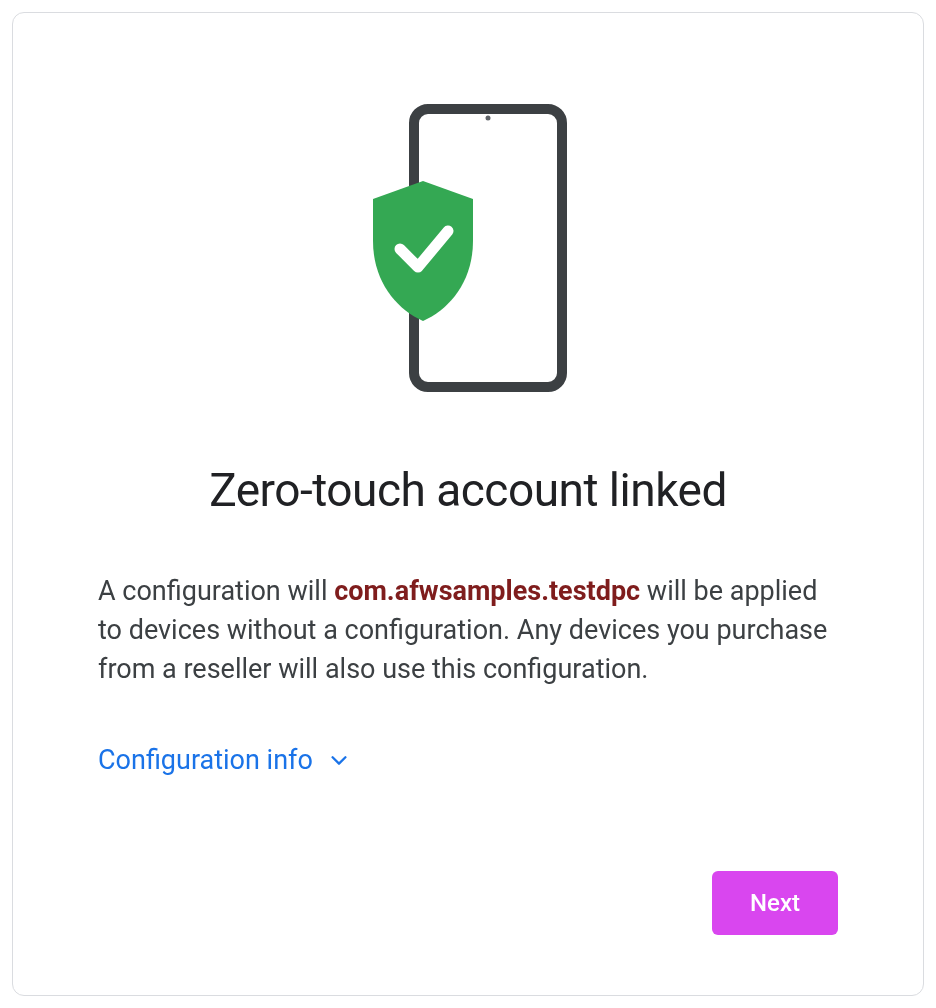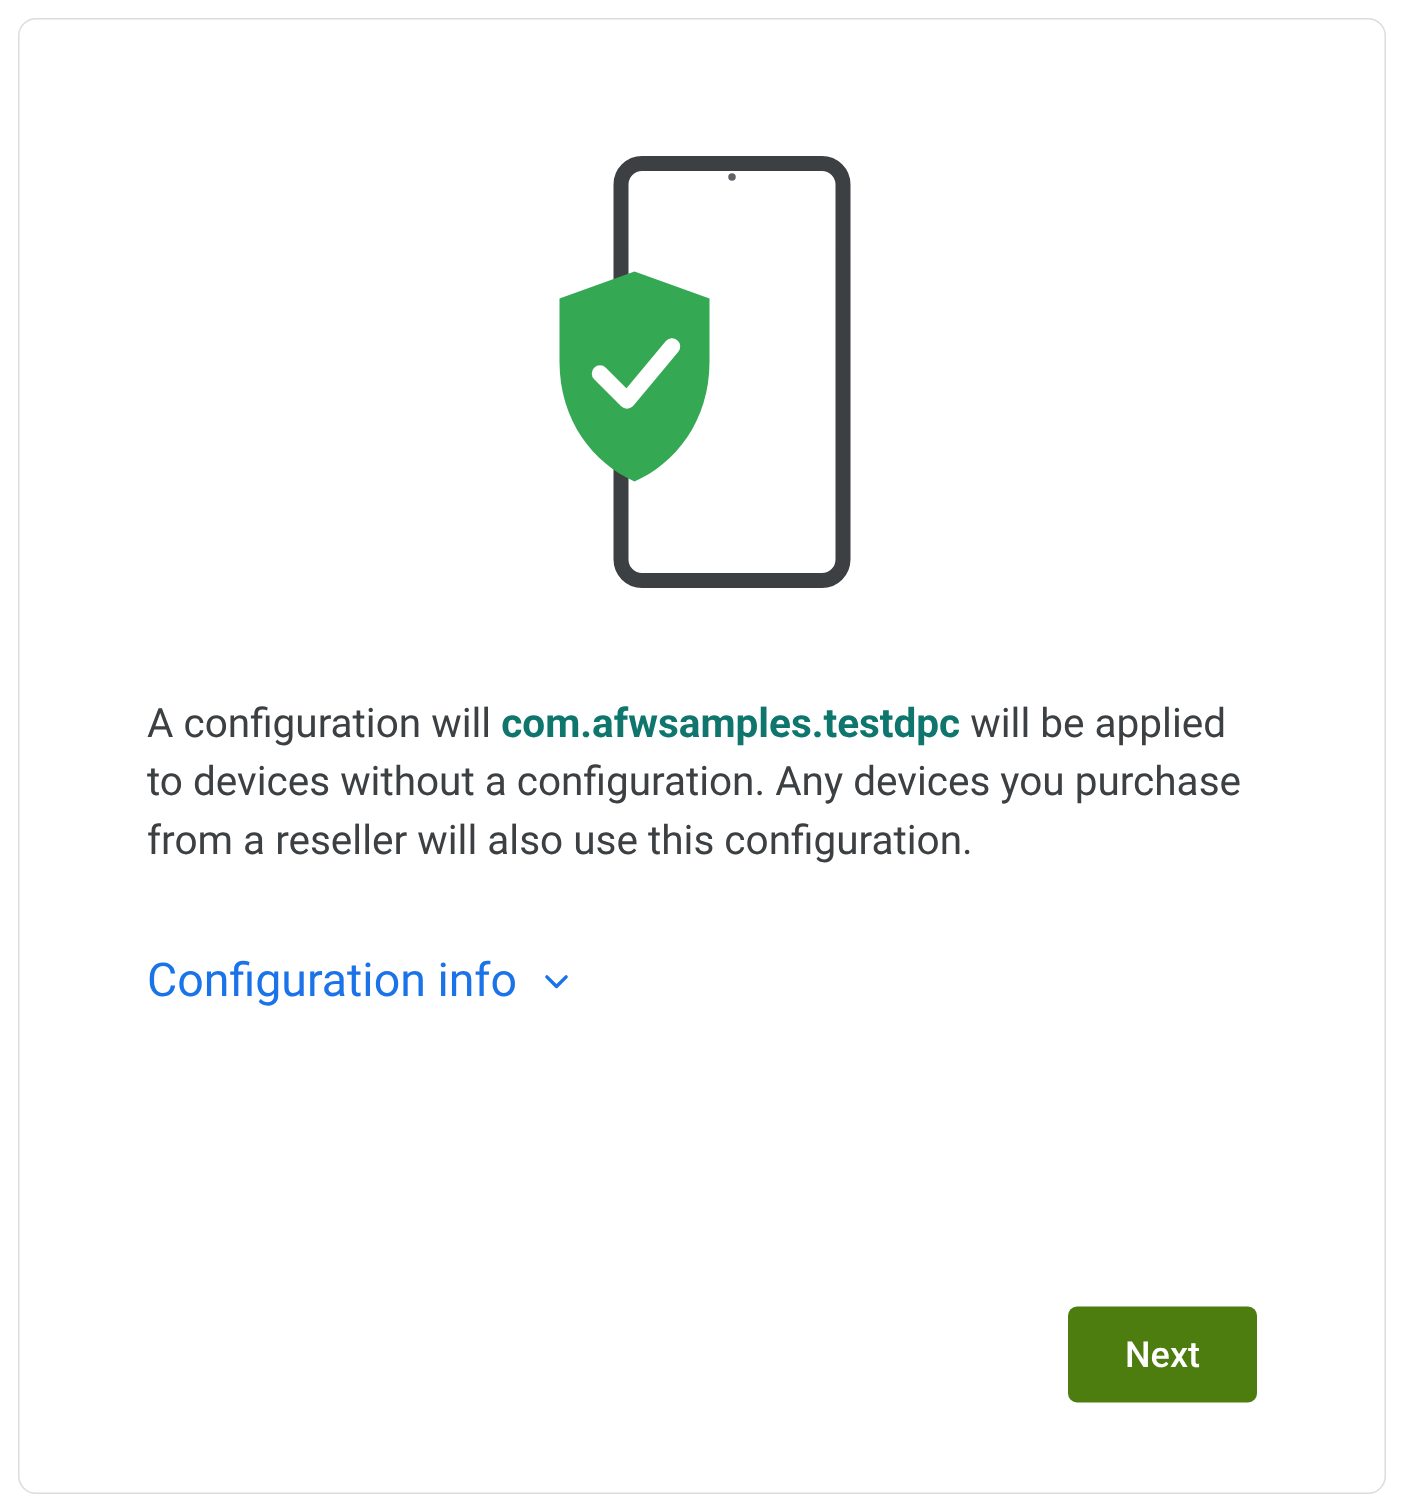--- a/index.html
+++ b/index.html
@@ -41,28 +41,28 @@
       letter-spacing: -0.5px;
     }
     .description {
       font-size: 27px;
       line-height: 1.45;
       color: #3c4043;
       margin-bottom: 55px;
     }
     .description .bold {
       font-weight: 700;
-      color: #0f766e;
+      color: #7f1d1d;
     }
     .config-toggle {
       display: inline-flex;
       align-items: center;
       gap: 14px;
       color: #1a73e8;
-      font-size: 31px;
+      font-size: 27px;
       font-weight: 400;
       cursor: pointer;
       user-select: none;
     }
     .config-toggle .chevron {
       width: 24px;
       height: 24px;
       display: inline-flex;
       align-items: center;
       justify-content: center;
@@ -71,21 +71,21 @@
       width: 22px;
       height: 22px;
     }
     .footer {
       margin-top: auto;
       display: flex;
       justify-content: flex-end;
       padding-top: 40px;
     }
     .next-btn {
-      background: #4d7c0f;
+      background: #d946ef;
       color: #fff;
       border: none;
       border-radius: 6px;
       font-size: 24px;
       font-weight: 500;
       padding: 18px 38px;
       cursor: pointer;
       font-family: inherit;
     }
   </style>
@@ -101,20 +101,21 @@
 
       <circle cx="120" cy="15" r="2.5" fill="#5f6368"></circle>
 
       <g transform="translate(0,78)">
         <path d="M55 0 L105 18 L105 60 C105 100 82 128 55 140 C28 128 5 100 5 60 L5 18 Z" fill="#34a853"></path>
         <path d="M32 68 L50 86 L80 50" fill="none" stroke="#fff" stroke-width="11" stroke-linecap="round" stroke-linejoin="round"></path>
       </g>
     </svg>
   </div>
 
+  <h1 class="title">Zero-touch account linked</h1>
 
   <p class="description">
     <span>A configuration will </span><span class="bold">com.afwsamples.testdpc</span><span> will be applied to devices without a configuration. Any devices you purchase from a reseller will also use this configuration.</span>
   </p>
 
   <div class="config-toggle">
     <span>Configuration info</span>
     <span class="chevron">
       <svg viewBox="0 0 24 24" fill="none" stroke="#1a73e8" stroke-width="2.5" stroke-linecap="round" stroke-linejoin="round">
         <polyline points="5 9 12 16 19 9"></polyline>

